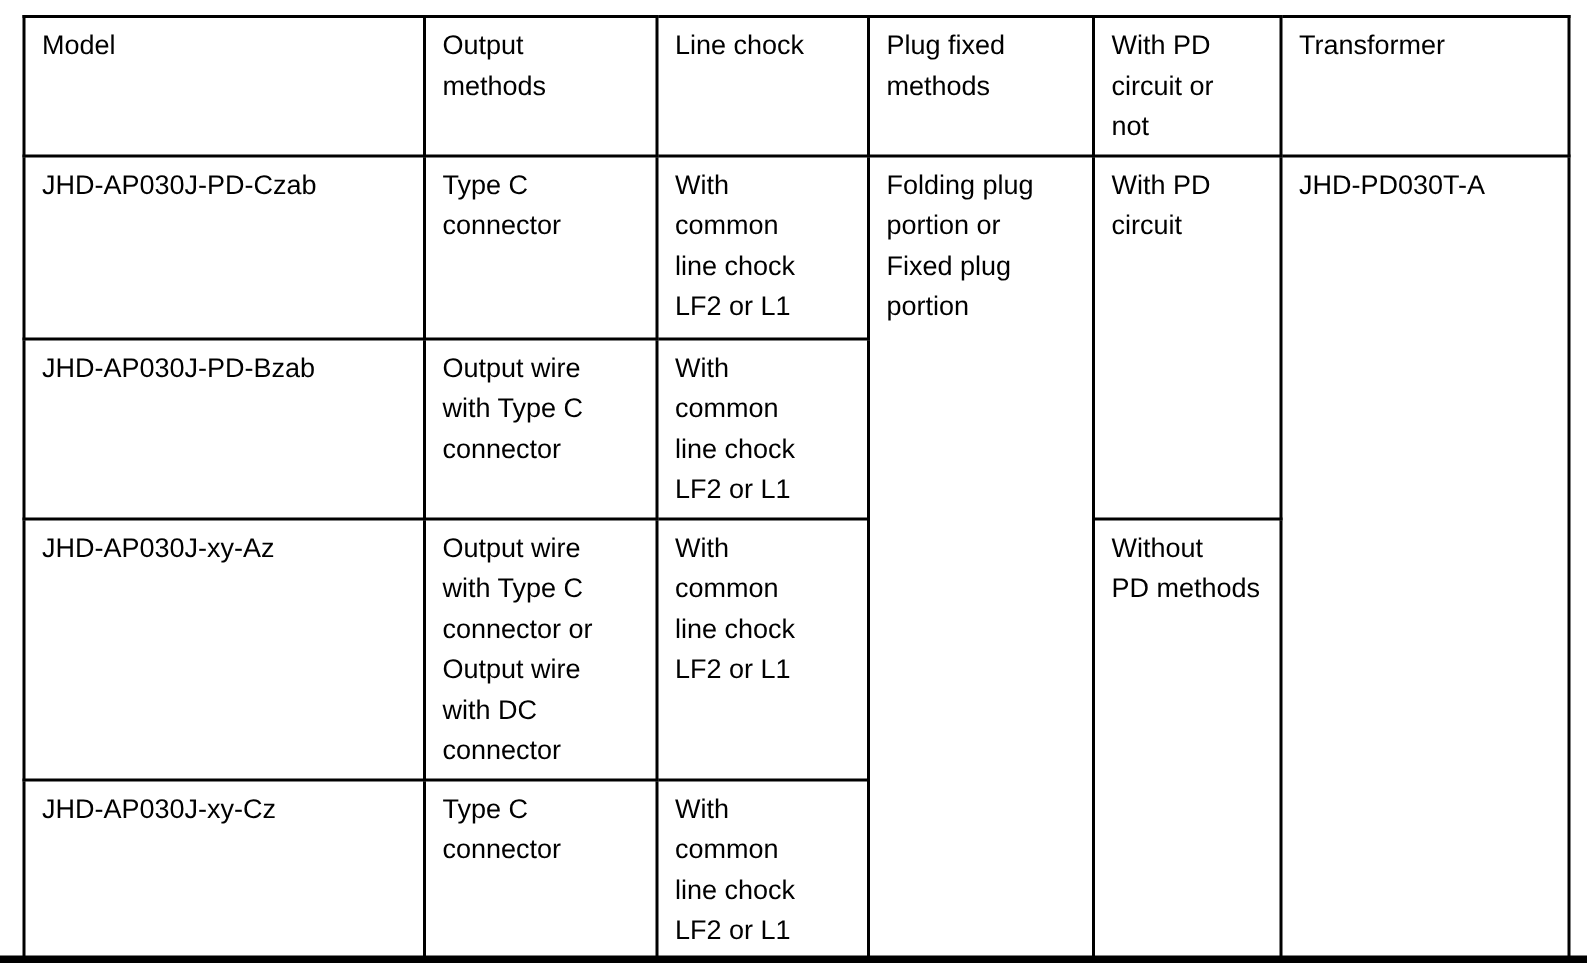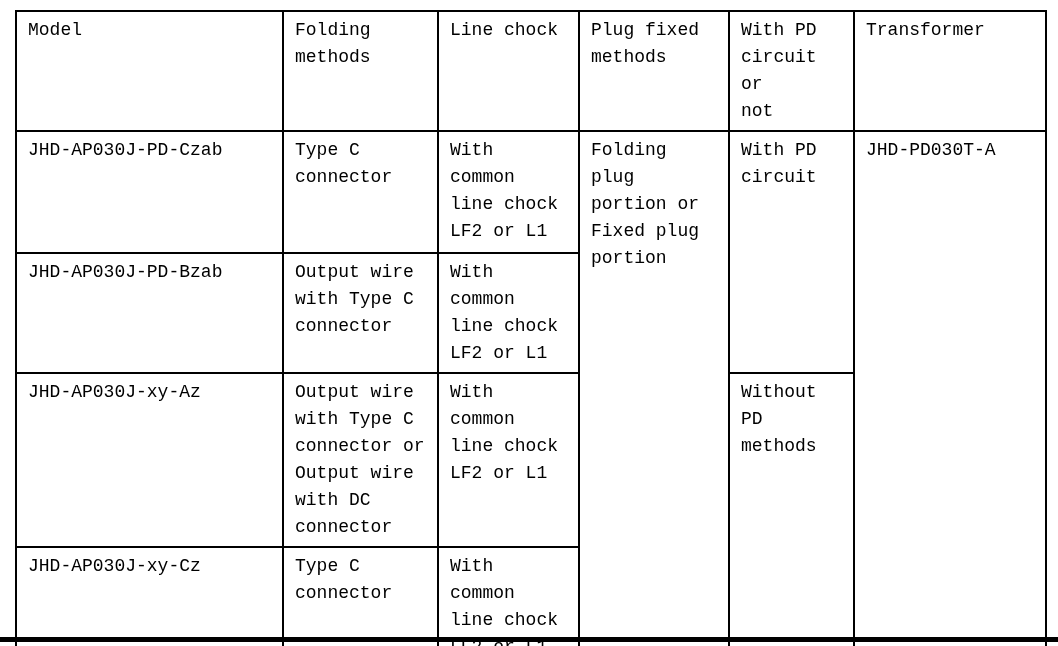--- a/index.html
+++ b/index.html
@@ -28,21 +28,20 @@
   table.spec-table td {
     border: 2px solid #000000;
     vertical-align: top;
     text-align: left;
     font-weight: normal;
     font-size: 18px;
     line-height: 27px;
     padding: 5px 8px 5px 11px;
     white-space: pre-line;
     overflow: hidden;
-    font-family: Liberation Mono, monospace;
   }
   tr.r-head { height: 90px; }
   tr.r1 { height: 122px; }
   tr.r2 { height: 120px; }
   tr.r3 { height: 173px; }
   tr.r4 { height: 116px; }
   .thick-rule {
     position: absolute;
     left: 0;
     top: 637px;
@@ -61,21 +60,21 @@
       <col style="width:267px">
       <col style="width:155px">
       <col style="width:141px">
       <col style="width:150px">
       <col style="width:125px">
       <col style="width:192px">
     </colgroup>
     <tbody>
       <tr class="r-head">
         <th>Model</th>
-        <th>Folding
+        <th>Output
 methods</th>
         <th>Line chock</th>
         <th>Plug fixed
 methods</th>
         <th>With PD
 circuit or
 not</th>
         <th>Transformer</th>
       </tr>
 

